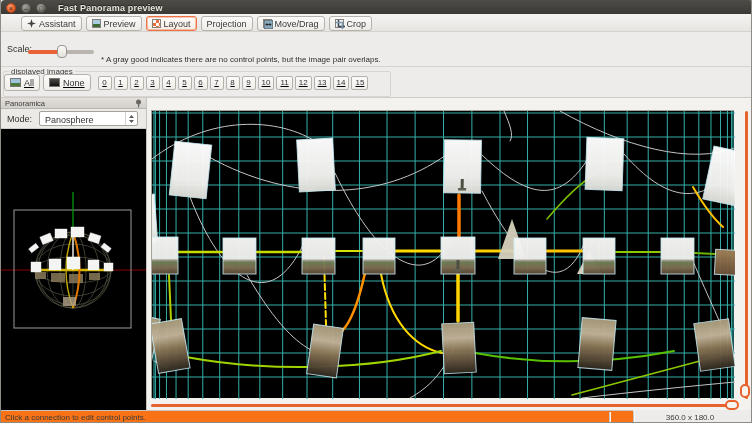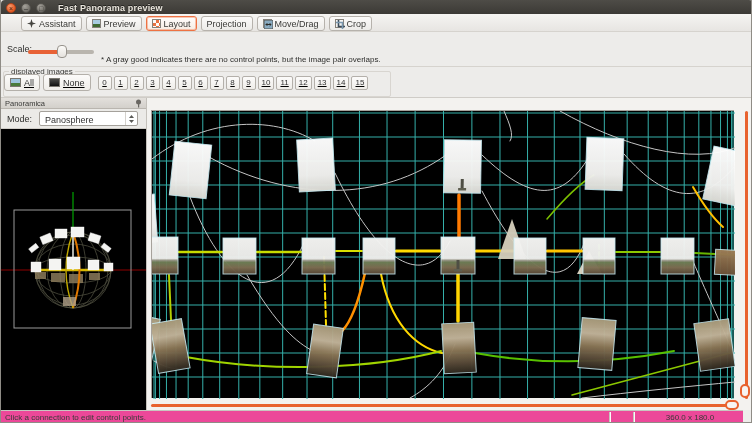--- a/index.html
+++ b/index.html
@@ -47,21 +47,21 @@
   .spinner{width:12px;height:13px;border-left:1px solid #d4d1cc;display:flex;align-items:center;justify-content:center;}
   .sphere-area{position:absolute;left:0;top:31px;width:145px;height:281px;background:#000;}
   
   .canvas-area{position:absolute;left:146px;top:98px;width:606px;height:312px;background:#f3f2ef;}
   .layout-canvas{position:absolute;left:4px;top:12px;width:583px;height:288px;background:#000;border-left:1px solid #a6a29c;border-top:1px solid #a6a29c;}
   .vscroll{position:absolute;left:598px;top:13px;width:3px;height:288px;background:#e8622e;border-radius:2px;}
   .vknob{position:absolute;left:593px;top:286px;width:10px;height:14px;background:#f7f5f2;border:2px solid #e8622e;border-radius:6px;}
   .hscroll{position:absolute;left:4px;top:306px;width:583px;height:3px;background:#e8622e;border-radius:2px;}
   .hknob{position:absolute;left:578px;top:302px;width:14px;height:10px;background:#f7f5f2;border:2px solid #e8622e;border-radius:6px;}
   
-  .statusbar{position:absolute;left:0;top:410px;width:742px;height:13px;background:#ec4899;border-top:1px solid #c8c5c0;font-size:8px;color:#3a3a38;}
+  .statusbar{position:absolute;left:0;top:410px;width:632px;height:13px;background:#f97316;border-top:1px solid #c8c5c0;font-size:8px;color:#3a3a38;}
   .status-msg{position:absolute;left:4px;top:2px;}
   .sep{position:absolute;top:1px;height:11px;width:1px;background:#c6c3be;box-shadow:1px 0 0 #fbfaf8;}
   .status-size{position:absolute;left:633px;top:2px;width:112px;text-align:center;}
 </style>
 </head>
 <body>
 
 <div class="window">
 
   <div class="titlebar">

